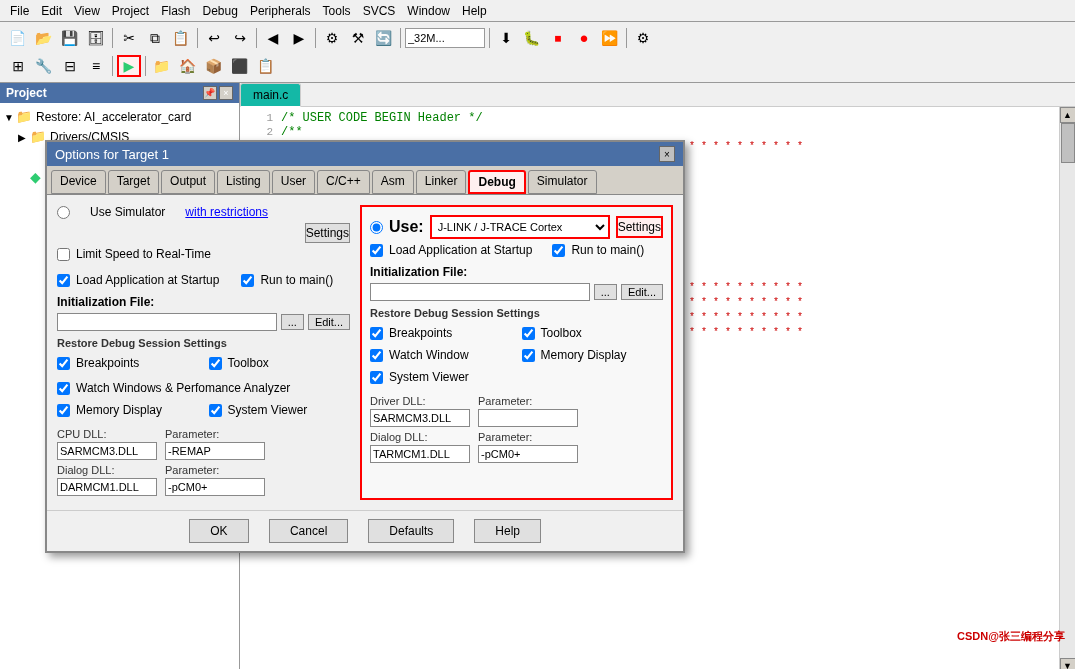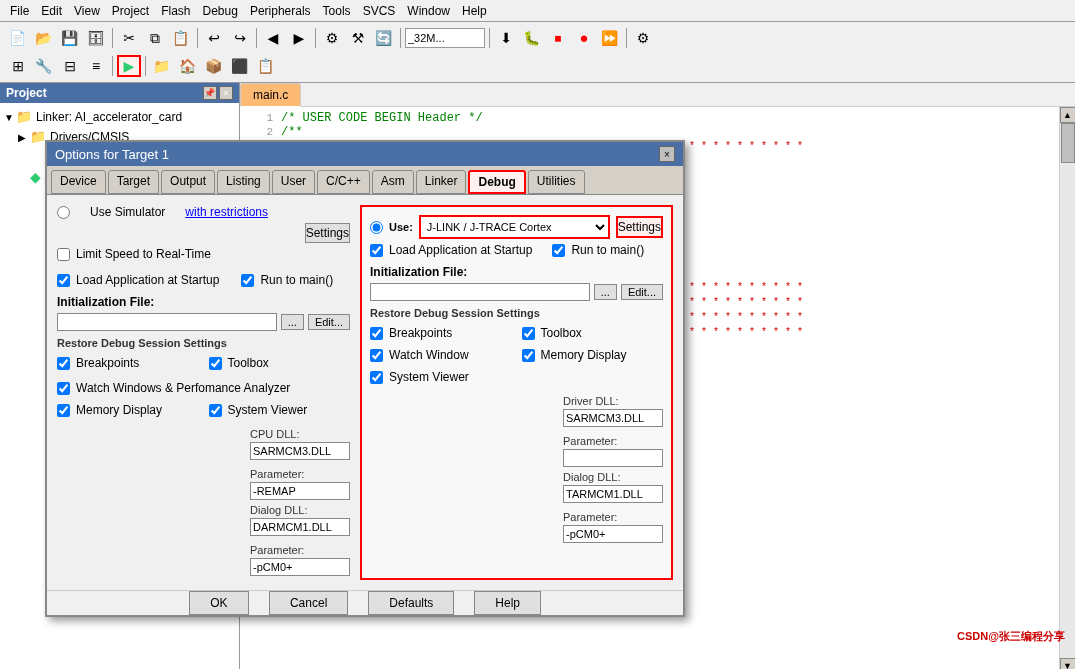--- a/index.html
+++ b/index.html
@@ -33,21 +33,21 @@
     .folder-icon { color: #f5a623; font-size: 13px; }
     .file-icon { color: #5b9bd5; font-size: 11px; }
     .diamond-icon { color: #2ecc71; font-size: 14px; }
     .tree-label { font-size: 12px; }
     .tree-indent { padding-left: 14px; }
 
     
     .editor-area { flex: 1; display: flex; flex-direction: column; background: #fff; }
     .tab-bar { display: flex; background: #f0f0f0; border-bottom: 1px solid #ccc; align-items: flex-end; }
     .tab { padding: 4px 12px; border: 1px solid #ccc; border-bottom: none; background: #e0e0e0; cursor: pointer; font-size: 12px; margin-right: 2px; border-radius: 3px 3px 0 0; }
-    .tab.active { background: #fdba74; border-bottom: 1px solid #fff; margin-bottom: -1px; }
+    .tab.active { background: #14b8a6; border-bottom: 1px solid #fff; margin-bottom: -1px; }
     .line { display: flex; align-items: baseline; }
     .line-num { color: #999; width: 25px; text-align: right; margin-right: 8px; font-size: 11px; user-select: none; }
     .code-comment { color: #008000; }
 
     .right-scroll { width: 16px; background: #f0f0f0; border-left: 1px solid #ccc; display: flex; flex-direction: column; align-items: center; }
     .scroll-btn { width: 16px; height: 16px; background: #d4d0c8; border: 1px solid #888; display: flex; align-items: center; justify-content: center; font-size: 9px; cursor: pointer; }
     .scroll-track { flex: 1; background: #e8e8e8; width: 100%; }
     .scroll-thumb { width: 14px; height: 40px; background: #c0c0c0; border: 1px solid #888; margin: 0 auto; }
 
     
@@ -68,44 +68,44 @@
     .col-right-highlighted { border: 2px solid red; }
 
     
     .radio-row { display: flex; align-items: center; gap: 20px; margin-bottom: 4px; }
     .radio-row input[type=radio] { margin: 0; }
     .link-text { color: #0000ff; text-decoration: underline; cursor: pointer; }
     .settings-btn { padding: 2px 0; background: #e0e0e0; border: 1px solid #888; cursor: pointer; font-size: 12px; }
     .settings-btn-highlighted { border: 2px solid red; background: #fff0f0; }
 
     .use-row { display: flex; align-items: center; gap: 6px; margin-bottom: 4px; }
-    .use-label { font-size: 11px; font-weight: bold; }
+    .use-label { font-size: 16px; font-weight: bold; }
     .use-combo { flex: 1; height: 24px; font-size: 11px; border: 2px solid red; background: #fff; padding: 0 2px; }
 
     .checkbox-row { display: flex; align-items: center; gap: 6px; margin: 3px 0; }
     .checkbox-row input[type=checkbox] { margin: 0; }
 
     .section-label { font-size: 12px; font-weight: bold; margin: 8px 0 4px 0; }
     .init-file-row { display: flex; align-items: center; gap: 4px; margin-bottom: 4px; }
     .init-input { flex: 1; height: 18px; border: 1px solid #888; font-size: 11px; padding: 0 2px; background: white; }
     .init-btn { padding: 1px 6px; border: 1px solid #888; background: #e0e0e0; cursor: pointer; font-size: 11px; }
 
     .restore-section { margin: 6px 0; }
     .restore-title { font-size: 11px; font-weight: bold; margin-bottom: 4px; color: #333; }
     .restore-grid { display: grid; grid-template-columns: 1fr 1fr; gap: 2px 10px; }
 
     .dll-section { margin-top: 8px; }
-    .dll-row { display: flex; gap: 8px; align-items: flex-end; margin-bottom: 4px; flex-direction: column; }
+    .dll-row { display: flex; gap: 8px; align-items: flex-end; margin-bottom: 4px; }
     .dll-label { font-size: 11px; color: #333; margin-bottom: 2px; }
     .dll-input { width: 100px; height: 18px; border: 1px solid #888; font-size: 11px; padding: 0 2px; background: white; }
     .dll-param-input { width: 100px; height: 18px; border: 1px solid #888; font-size: 11px; padding: 0 2px; background: white; }
 
     .manage-btn { display: block; width: calc(100% - 20px); margin: 8px 10px; padding: 4px; background: #e0e0e0; border: 1px solid #888; cursor: pointer; font-size: 12px; text-align: center; }
 
-    .dialog-footer { display: flex; justify-content: center; gap: 20px; border-top: 1px solid #ccc; background: #f0f0f0; }
+    .dialog-footer { display: flex; justify-content: center; gap: 20px; padding: 8px; border-top: 1px solid #ccc; background: #f0f0f0; }
     .footer-btn { padding: 4px 20px; background: #e0e0e0; border: 1px solid #888; cursor: pointer; font-size: 12px; min-width: 60px; }
 
     .watermark { position: absolute; bottom: 30px; right: 10px; color: #cc0000; font-size: 11px; font-weight: bold; }
 
     .editor-wrapper { display: flex; flex: 1; overflow: hidden; }
     .code-area { flex: 1; padding: 4px 8px; font-family: 'Courier New', monospace; font-size: 12px; overflow: auto; }
   </style>
 </head>
 <body>
 
@@ -177,21 +177,21 @@
       <span class="panel-title-text">Project</span>
       <div class="panel-close-btns">
         <div class="panel-close-btn">📌</div>
         <div class="panel-close-btn">×</div>
       </div>
     </div>
     <div class="tree-area">
       <div class="tree-item">
         <span class="tree-expand">▼</span>
         <span class="tree-icon folder-icon">📁</span>
-        <span class="tree-label">Linker: AI_accelerator_card</span>
+        <span class="tree-label">Restore: AI_accelerator_card</span>
       </div>
       <div class="tree-indent">
         <div class="tree-item">
           <span class="tree-expand">▶</span>
           <span class="tree-icon folder-icon">📁</span>
           <span class="tree-label">Drivers/CMSIS</span>
         </div>
         <div class="tree-indent">
           <div class="tree-item">
             <span class="tree-expand">&nbsp;</span>
@@ -271,21 +271,21 @@
       <div class="dialog-tabs">
         <div class="dialog-tab">Device</div>
         <div class="dialog-tab">Target</div>
         <div class="dialog-tab">Output</div>
         <div class="dialog-tab">Listing</div>
         <div class="dialog-tab">User</div>
         <div class="dialog-tab">C/C++</div>
         <div class="dialog-tab">Asm</div>
         <div class="dialog-tab">Linker</div>
         <div class="dialog-tab active highlighted" style="border:2px solid red;">Debug</div>
-        <div class="dialog-tab">Utilities</div>
+        <div class="dialog-tab">Simulator</div>
       </div>
       <div class="dialog-body">
         <div class="two-cols">
 
           <div class="col-left">
             <div class="radio-row">
               <input type="radio" name="debugger-left" style="">
               <span>Use Simulator</span>
               <span class="link-text">with restrictions</span>
             </div>

